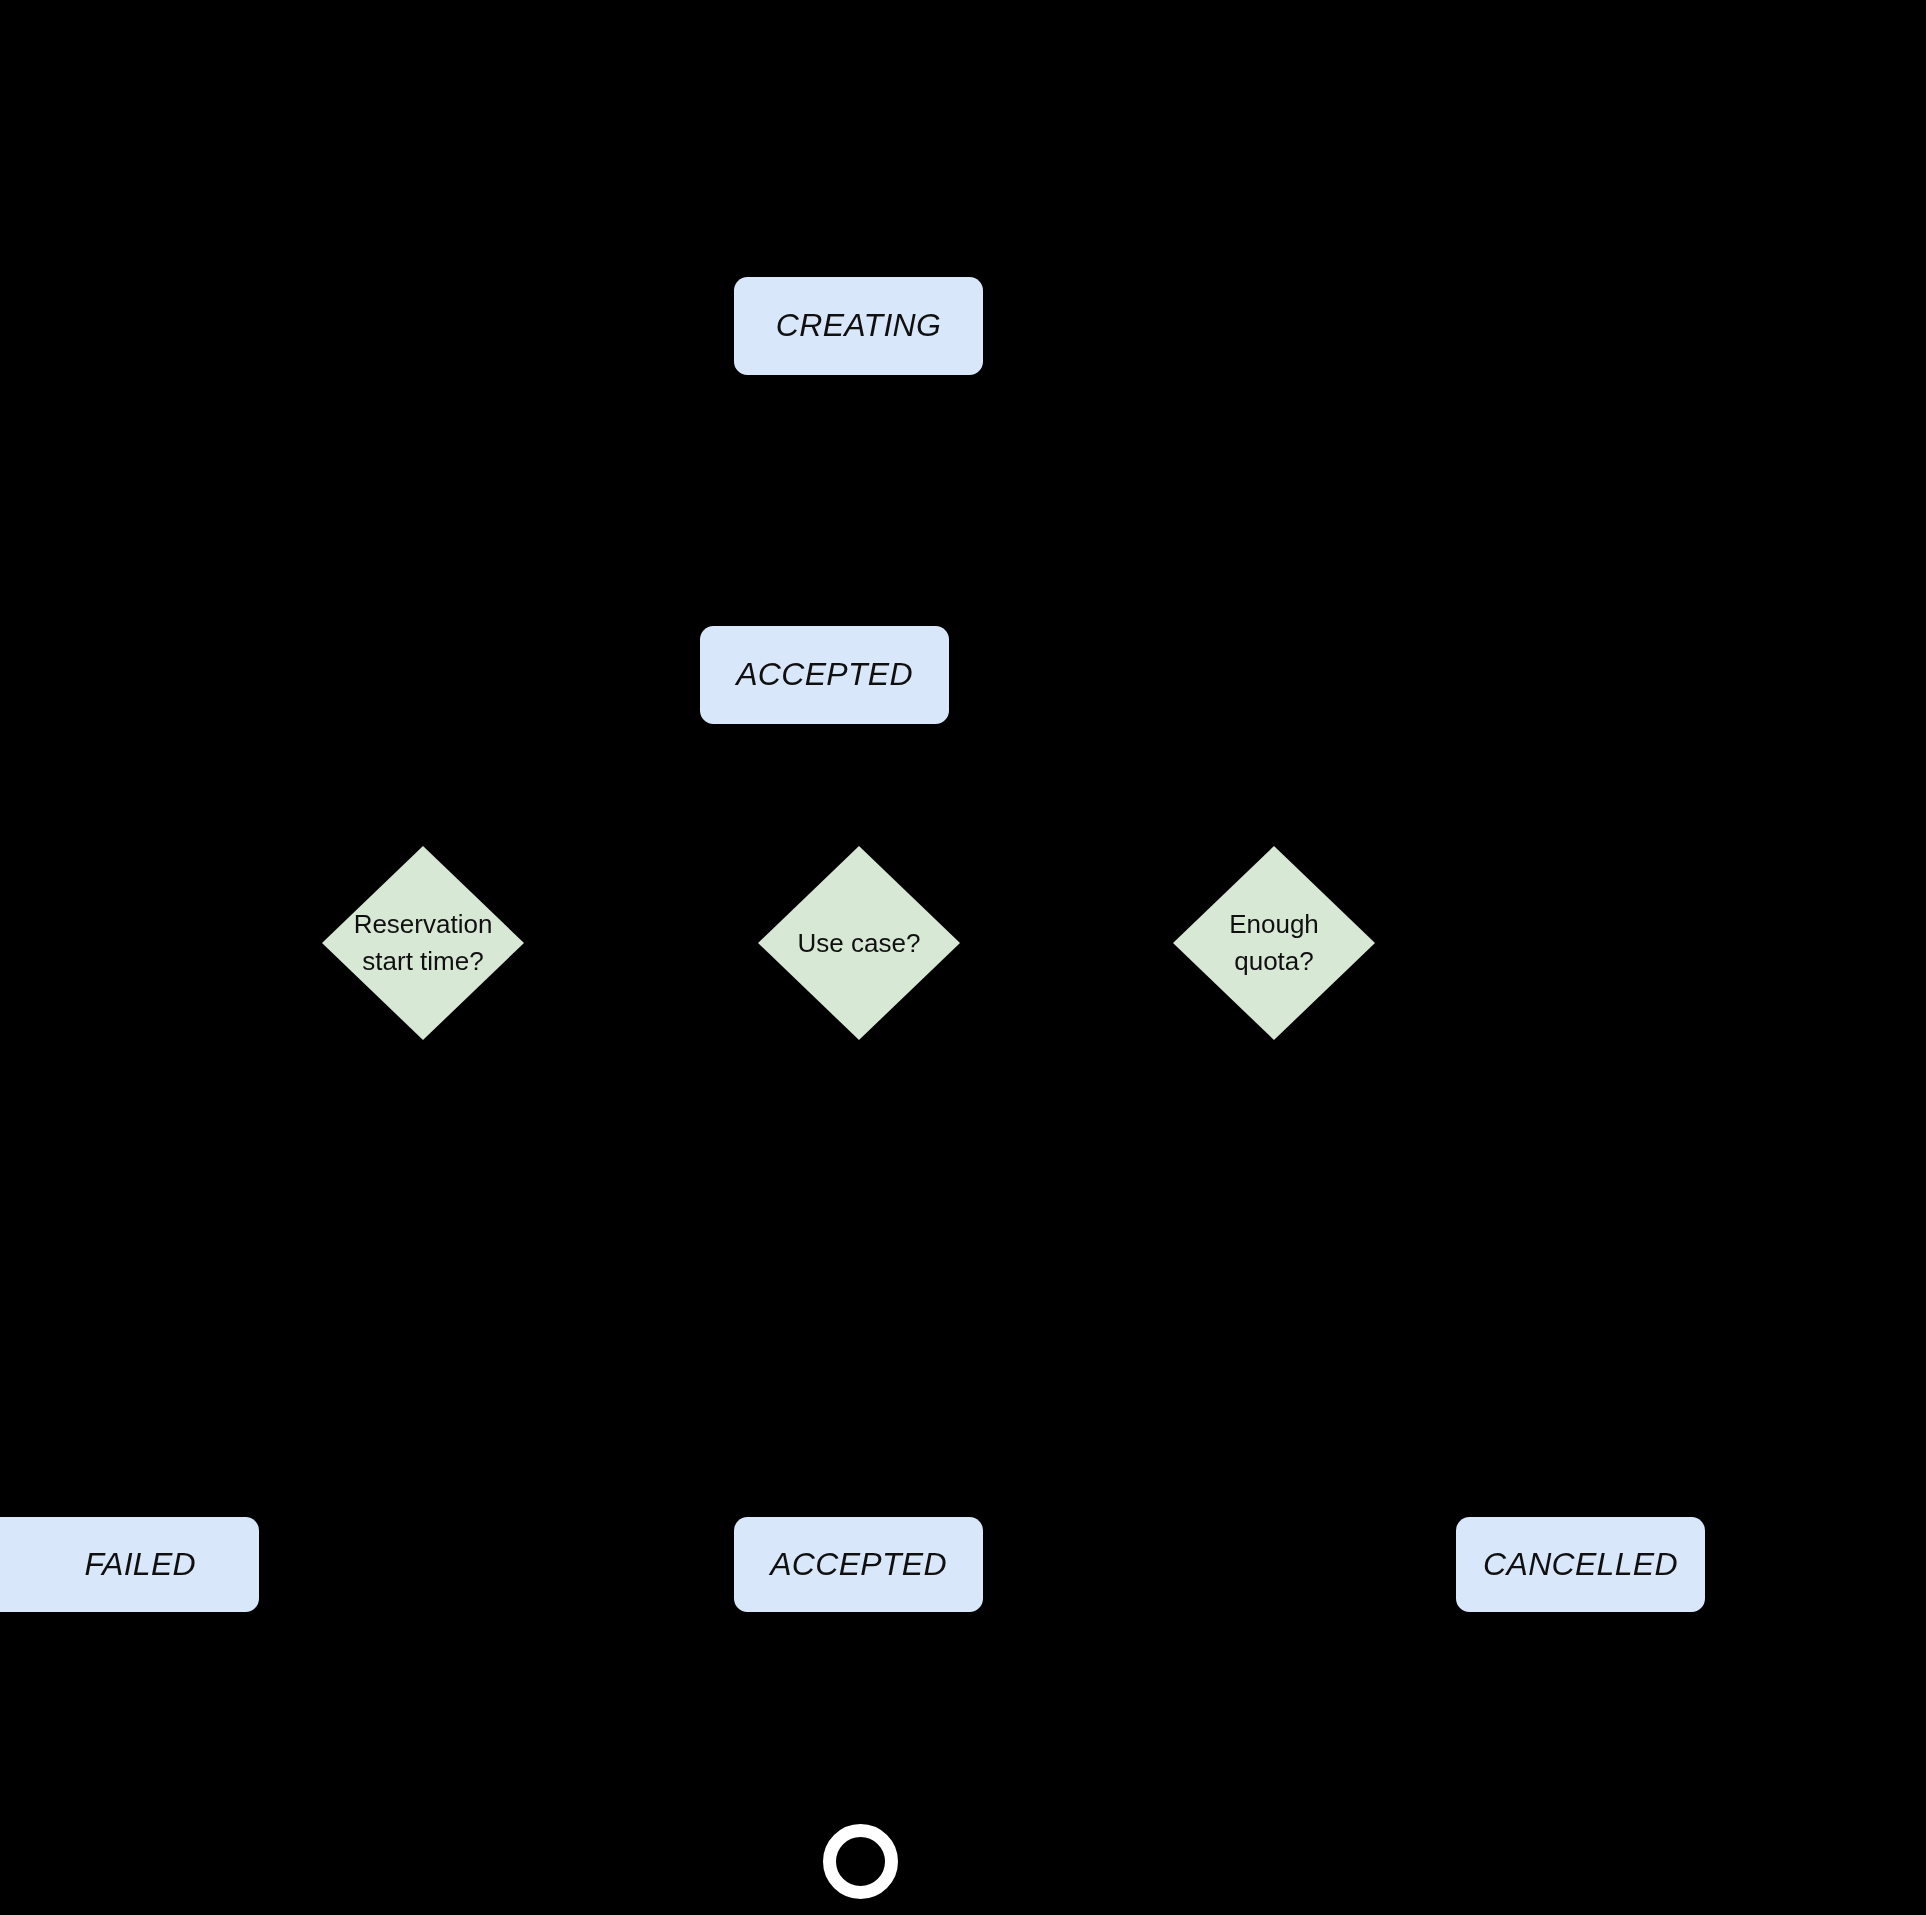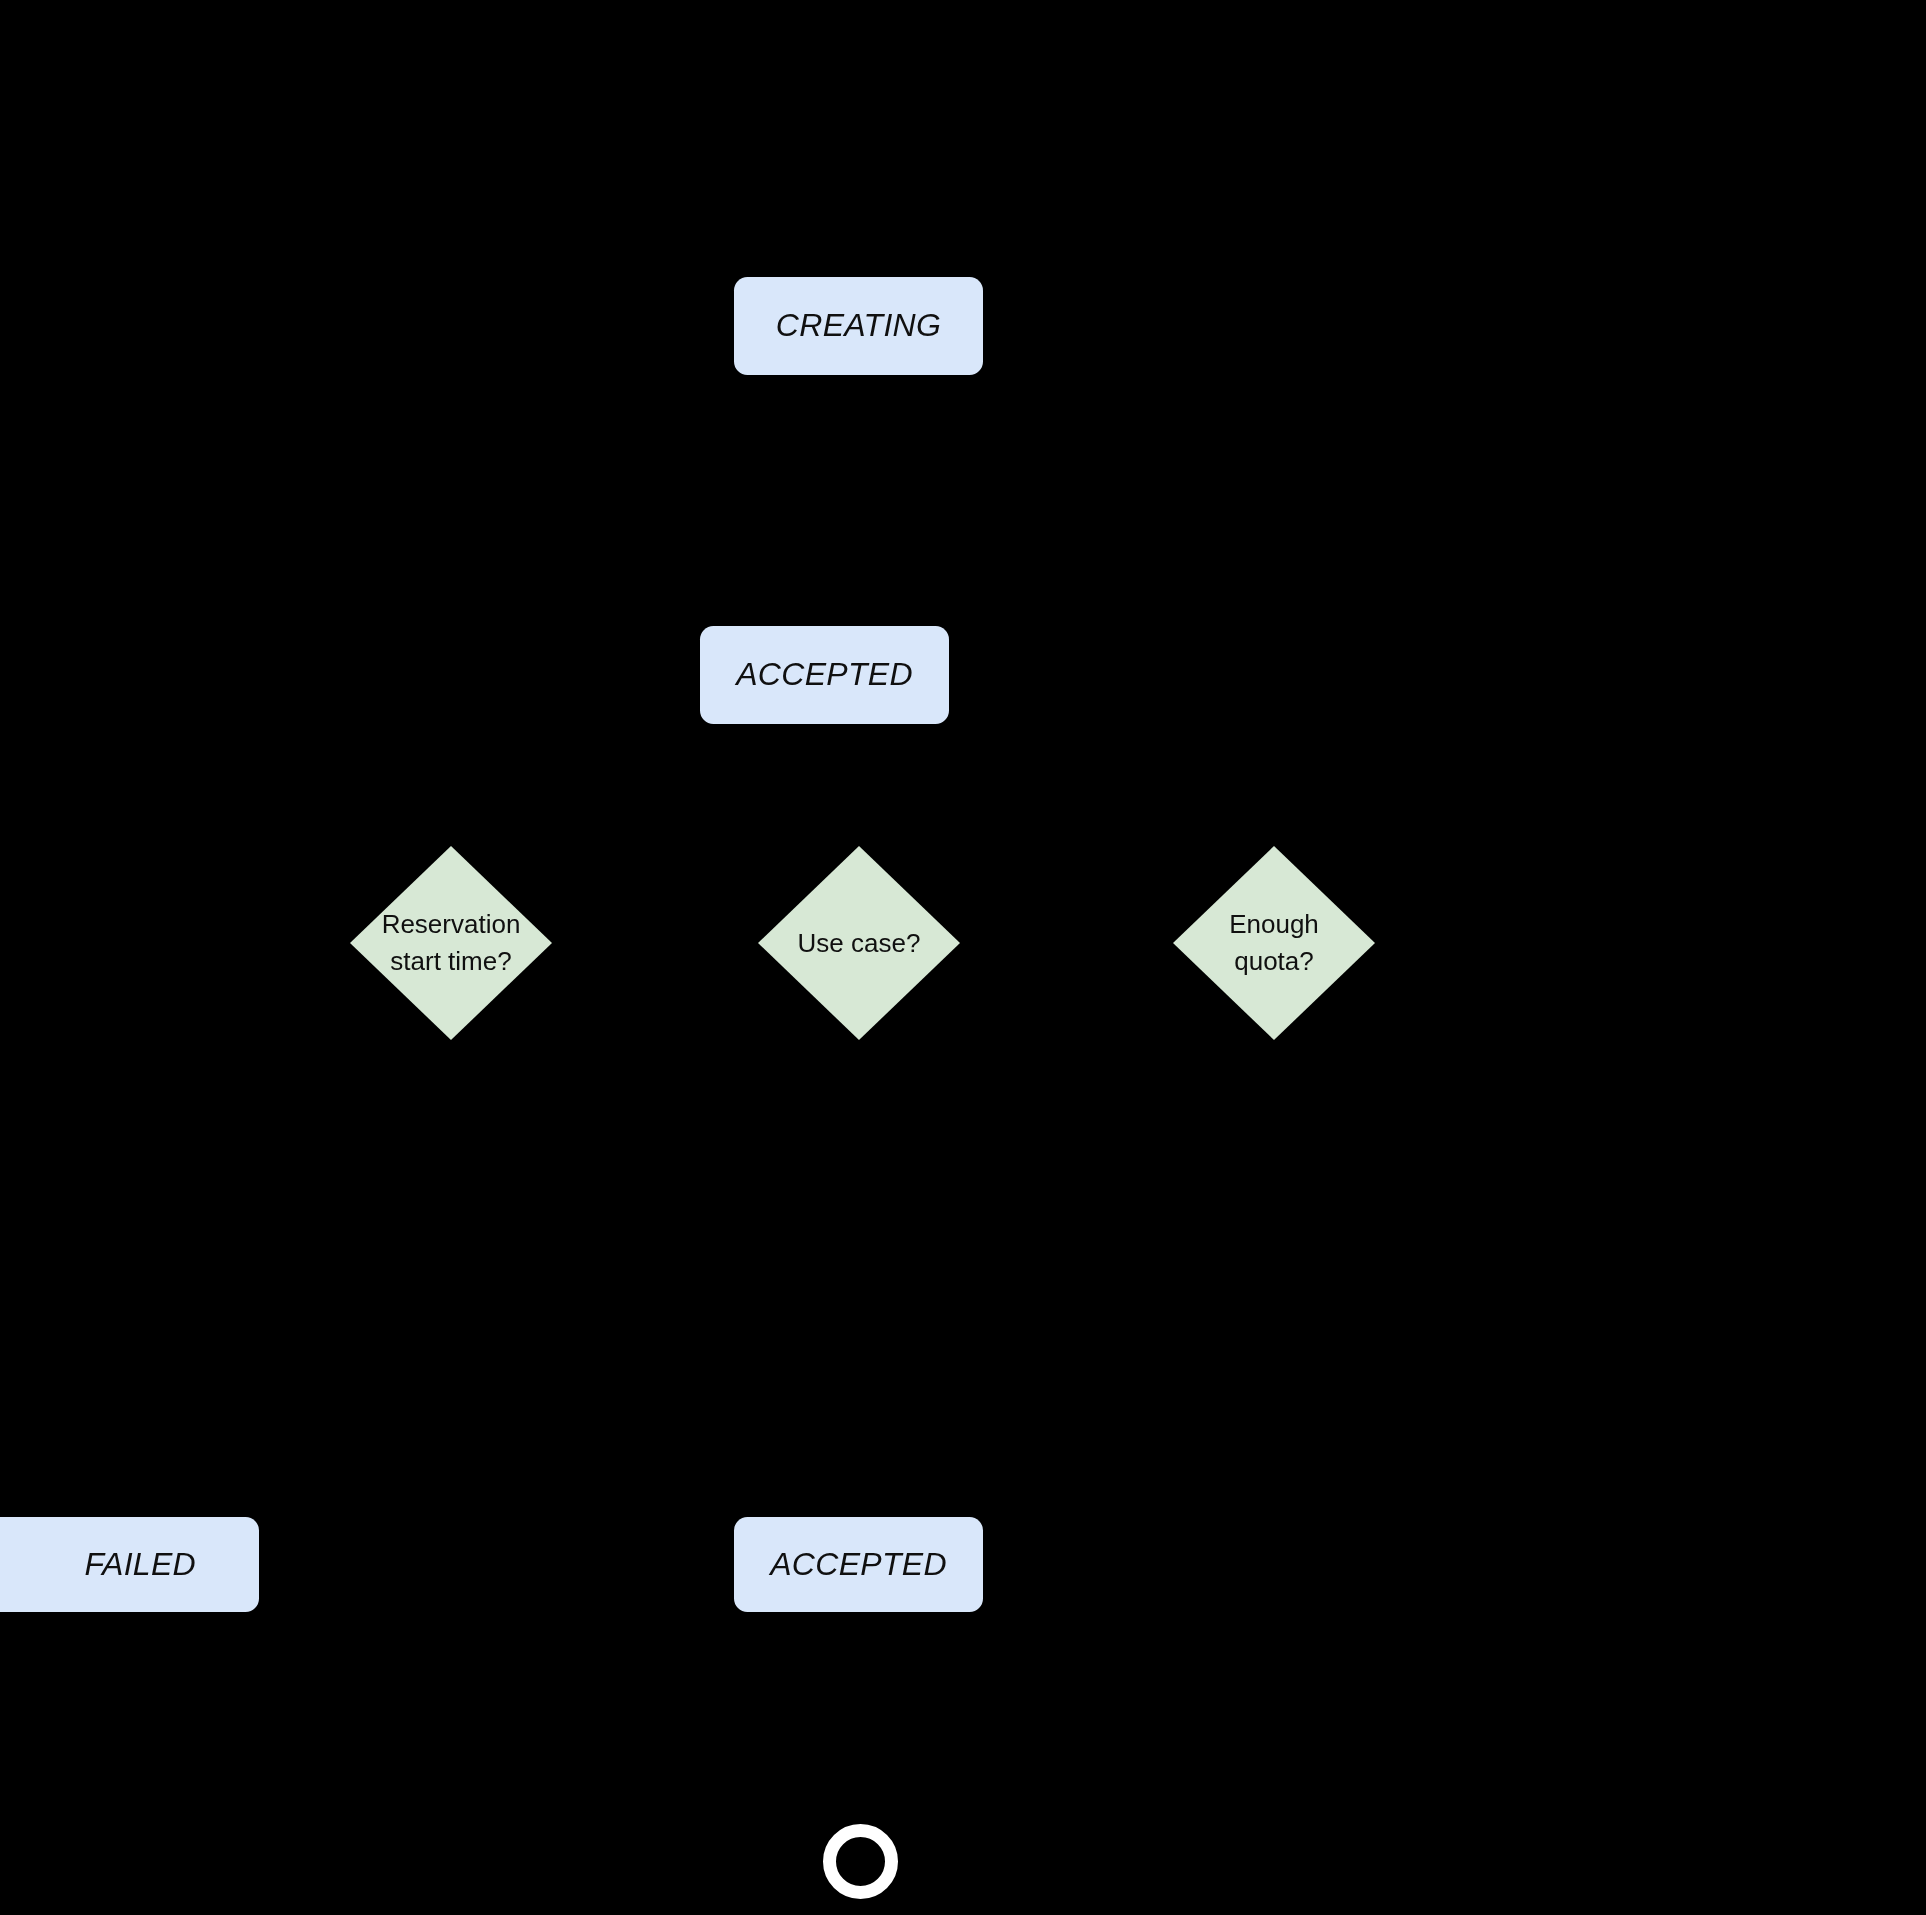--- a/index.html
+++ b/index.html
@@ -78,21 +78,21 @@
 <div id="canvas">
 
   <div class="state-node" style="left:734px; top:277px; width:249px; height:98px;">
     <span class="state-label">CREATING</span>
   </div>
 
   <div class="state-node" style="left:700px; top:588px; width:249px; height:98px;margin-top:38px;">
     <span class="state-label">ACCEPTED</span>
   </div>
 
-  <div class="decision-node" style="left:350px; top:846px; width:202px; height:194px;">
+  <div class="decision-node" style="left:322px; top:846px; width:202px; height:194px;">
     <div class="diamond-shape"></div>
     <span class="decision-label">Reservation
 start time?</span>
   </div>
 
   <div class="decision-node" style="left:758px; top:846px; width:202px; height:194px;">
     <div class="diamond-shape"></div>
     <span class="decision-label">Use case?</span>
   </div>
 
@@ -104,17 +104,20 @@
 
 
   <div class="state-node" style="left:-240px; top:1517px; width:499px; height:95px; justify-content:flex-end; padding-right:63px;">
     <span class="state-label">FAILED</span>
   </div>
 
   <div class="state-node" style="left:734px; top:1517px; width:249px; height:95px;">
     <span class="state-label">ACCEPTED</span>
   </div>
 
+  <div class="state-node" style="left:1456px; top:1517px; width:249px; height:95px;">
+    <span class="state-label">CANCELLED</span>
+  </div>
 
   <div class="end-node" style="left:823px; top:1824px; width:75px; height:75px;"></div>
 
 </div>
 
 
 </body></html>

